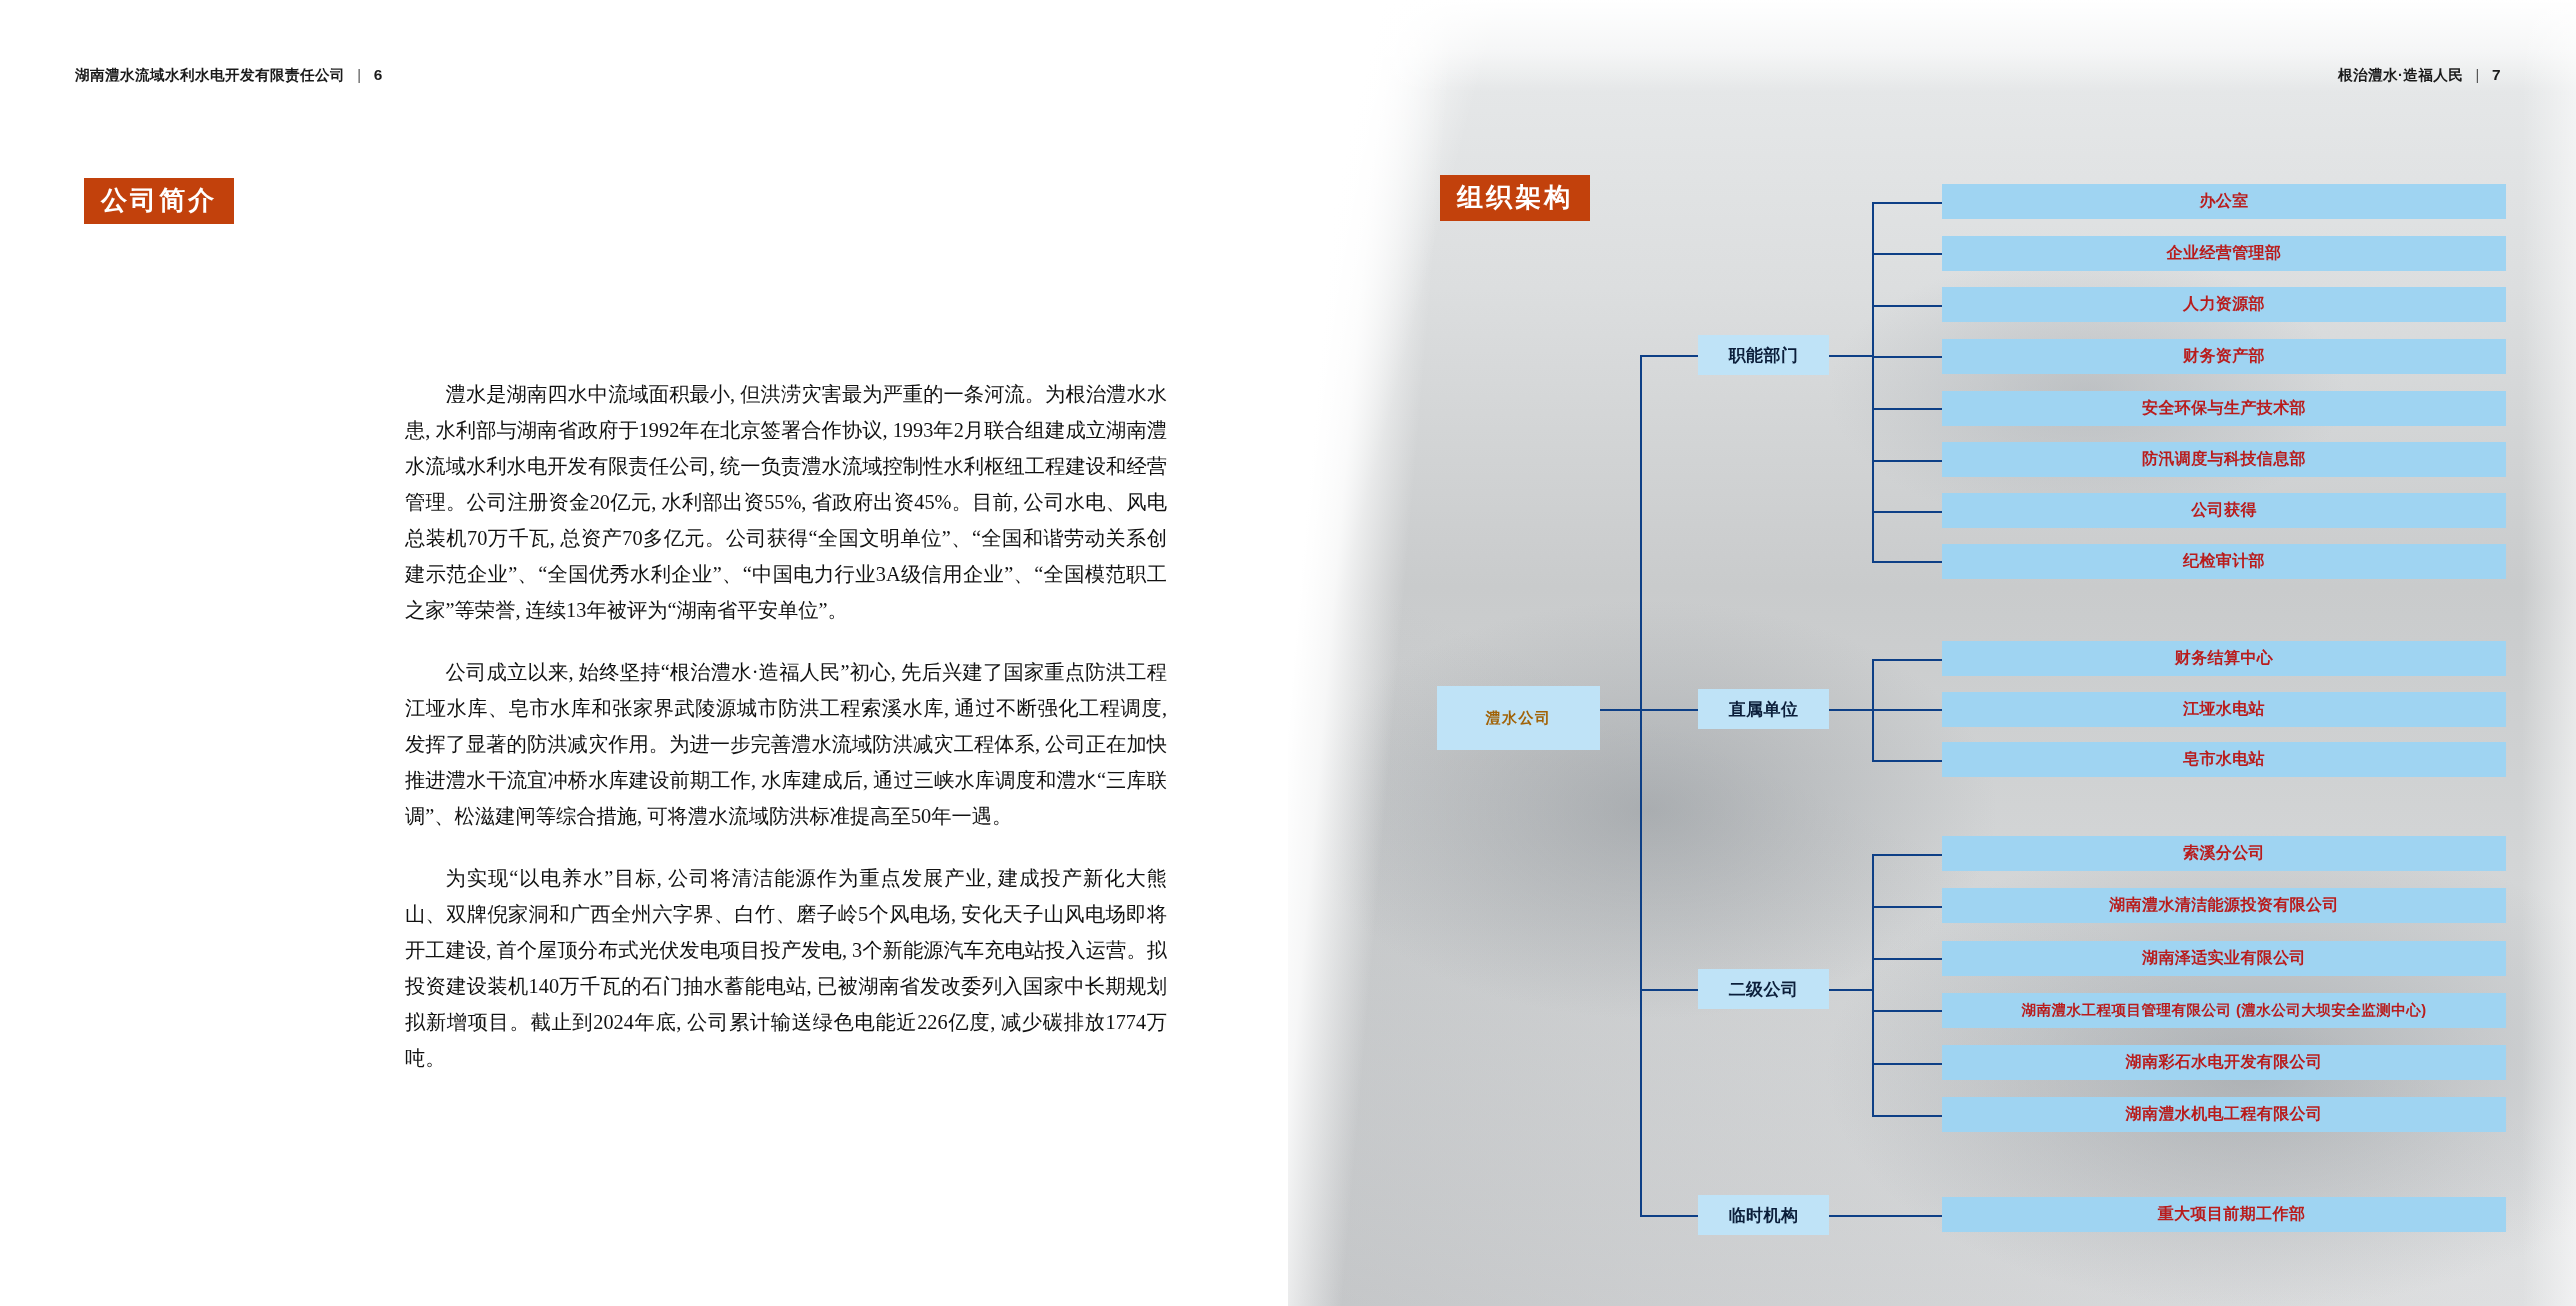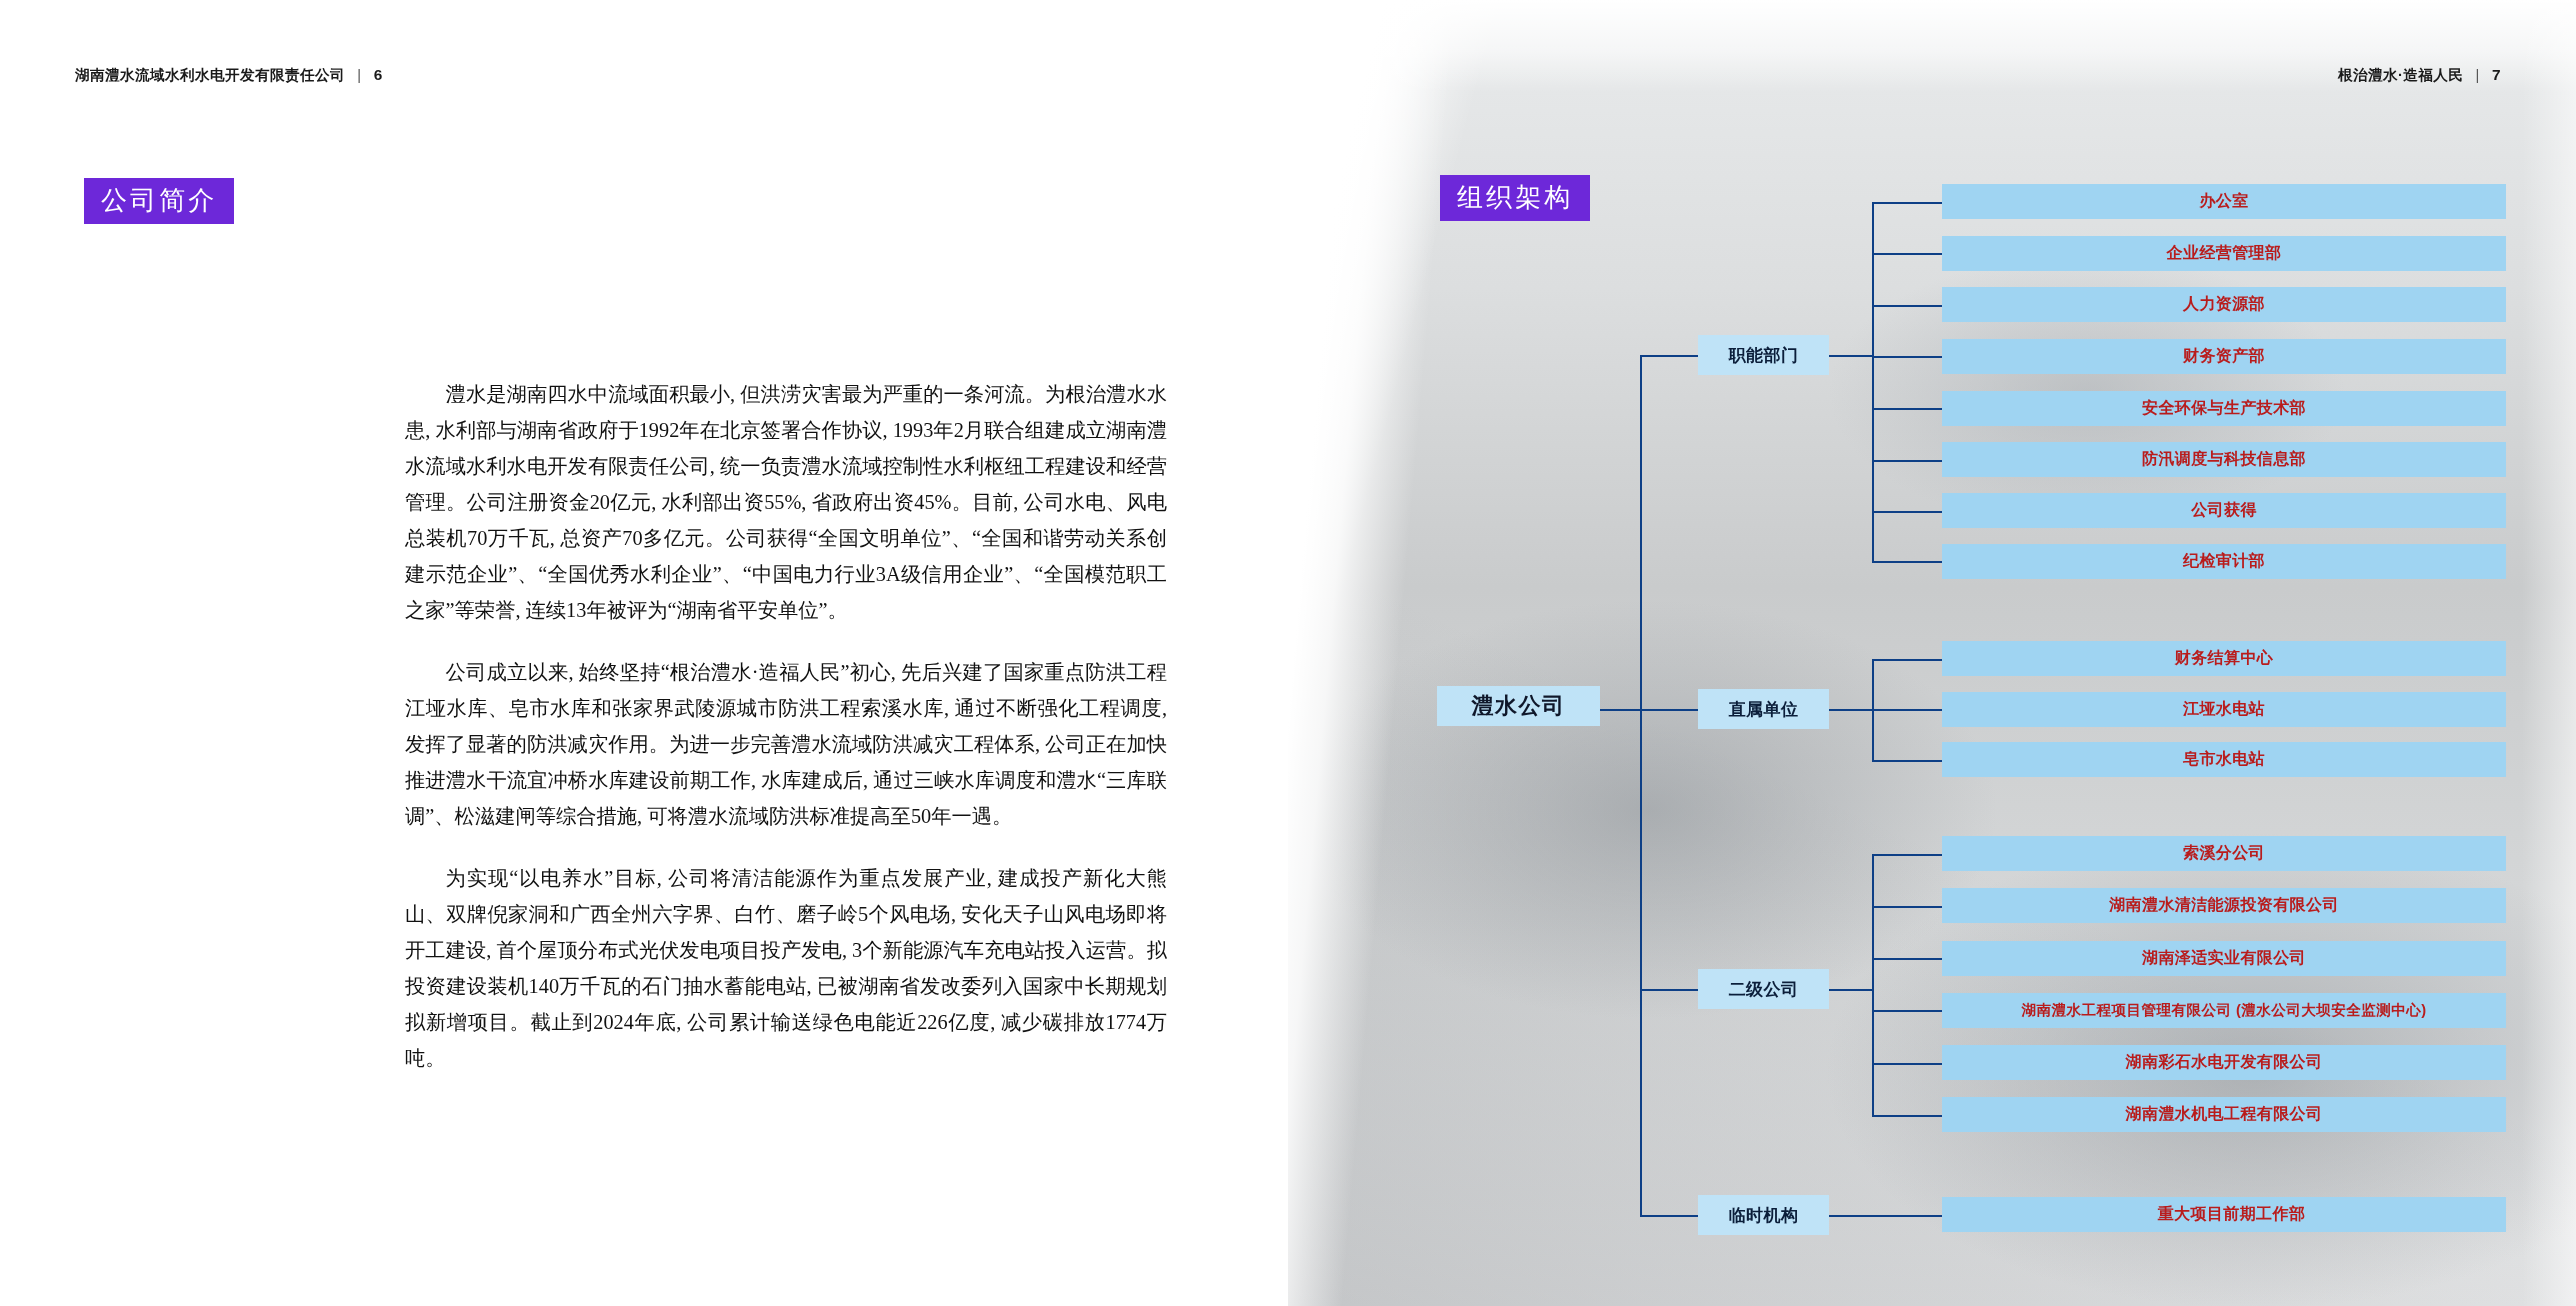--- a/index.html
+++ b/index.html
@@ -53,24 +53,24 @@
     font-weight: normal;
   }
   .runhead .pno {
     font-weight: bold;
     font-size: 15.4px;
   }
 
   
   .ribbon {
     position: absolute;
-    background: #6d28d9;
+    background: #c2410c;
     color: #ffffff;
     font-size: 26px;
-    font-weight: normal;
+    font-weight: bold;
     letter-spacing: 3.1px;
     padding: 9.2px 17px 10.7px 17px;
     line-height: 1;
     white-space: nowrap;
   }
   .ribbon-left { left: 84px; top: 178px; }
   .ribbon-right { left: 1440px; top: 175px; }
 
   
   .bodycopy {
@@ -158,25 +158,25 @@
   }
   .mid {
     background: #bfe3f7;
     height: 40px;
     width: 131px;
     font-size: 17px;
     color: #0b1e3a;
   }
   .root {
     background: #bfe3f7;
-    height: 40px;
+    height: 64px;
     width: 163px;
-    font-size: 22px;
-    font-weight: bold;
-    color: #0f172a;
+    font-size: 15px;
+    font-weight: bold;
+    color: #a16207;
     letter-spacing: 1.5px;
   }
   .connector {
     position: absolute;
     background: #0d3f86;
   }
   .h { height: 1.5px; }
   .v { width: 1.5px; }
 </style>
 </head>

